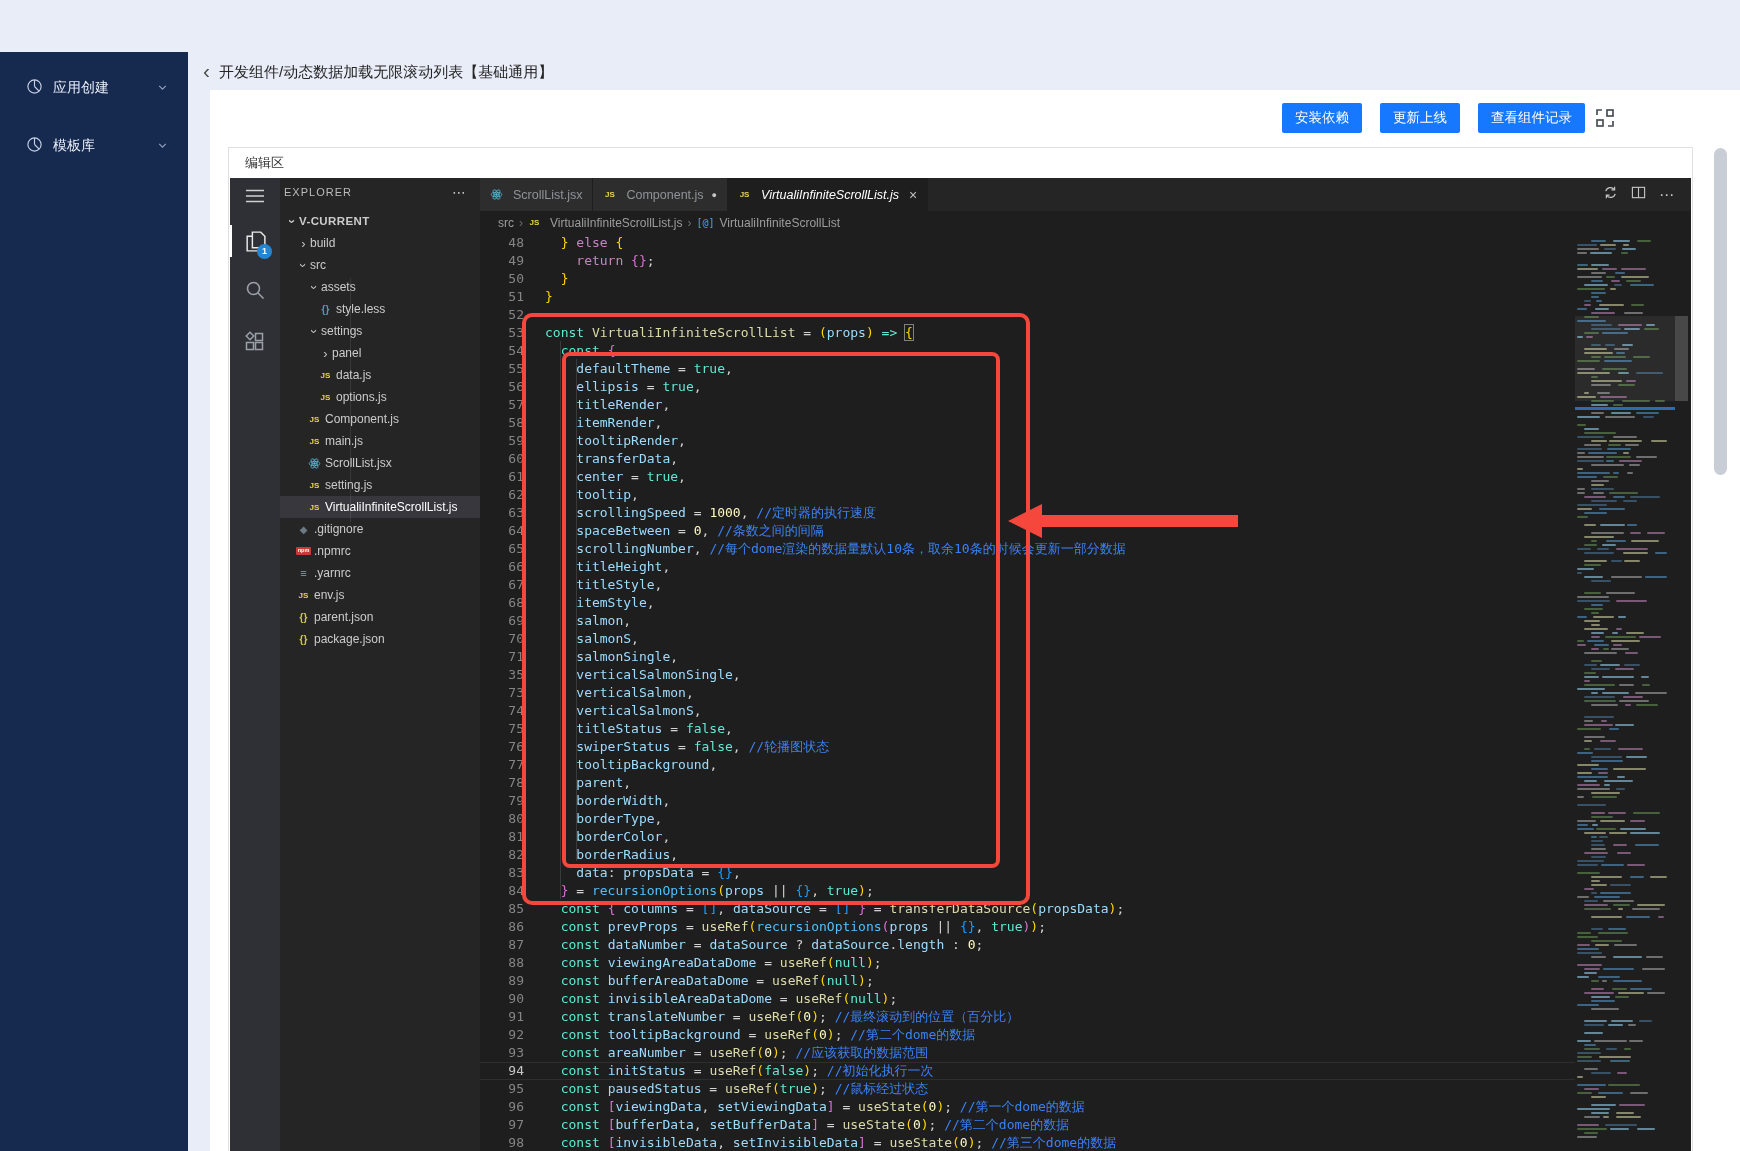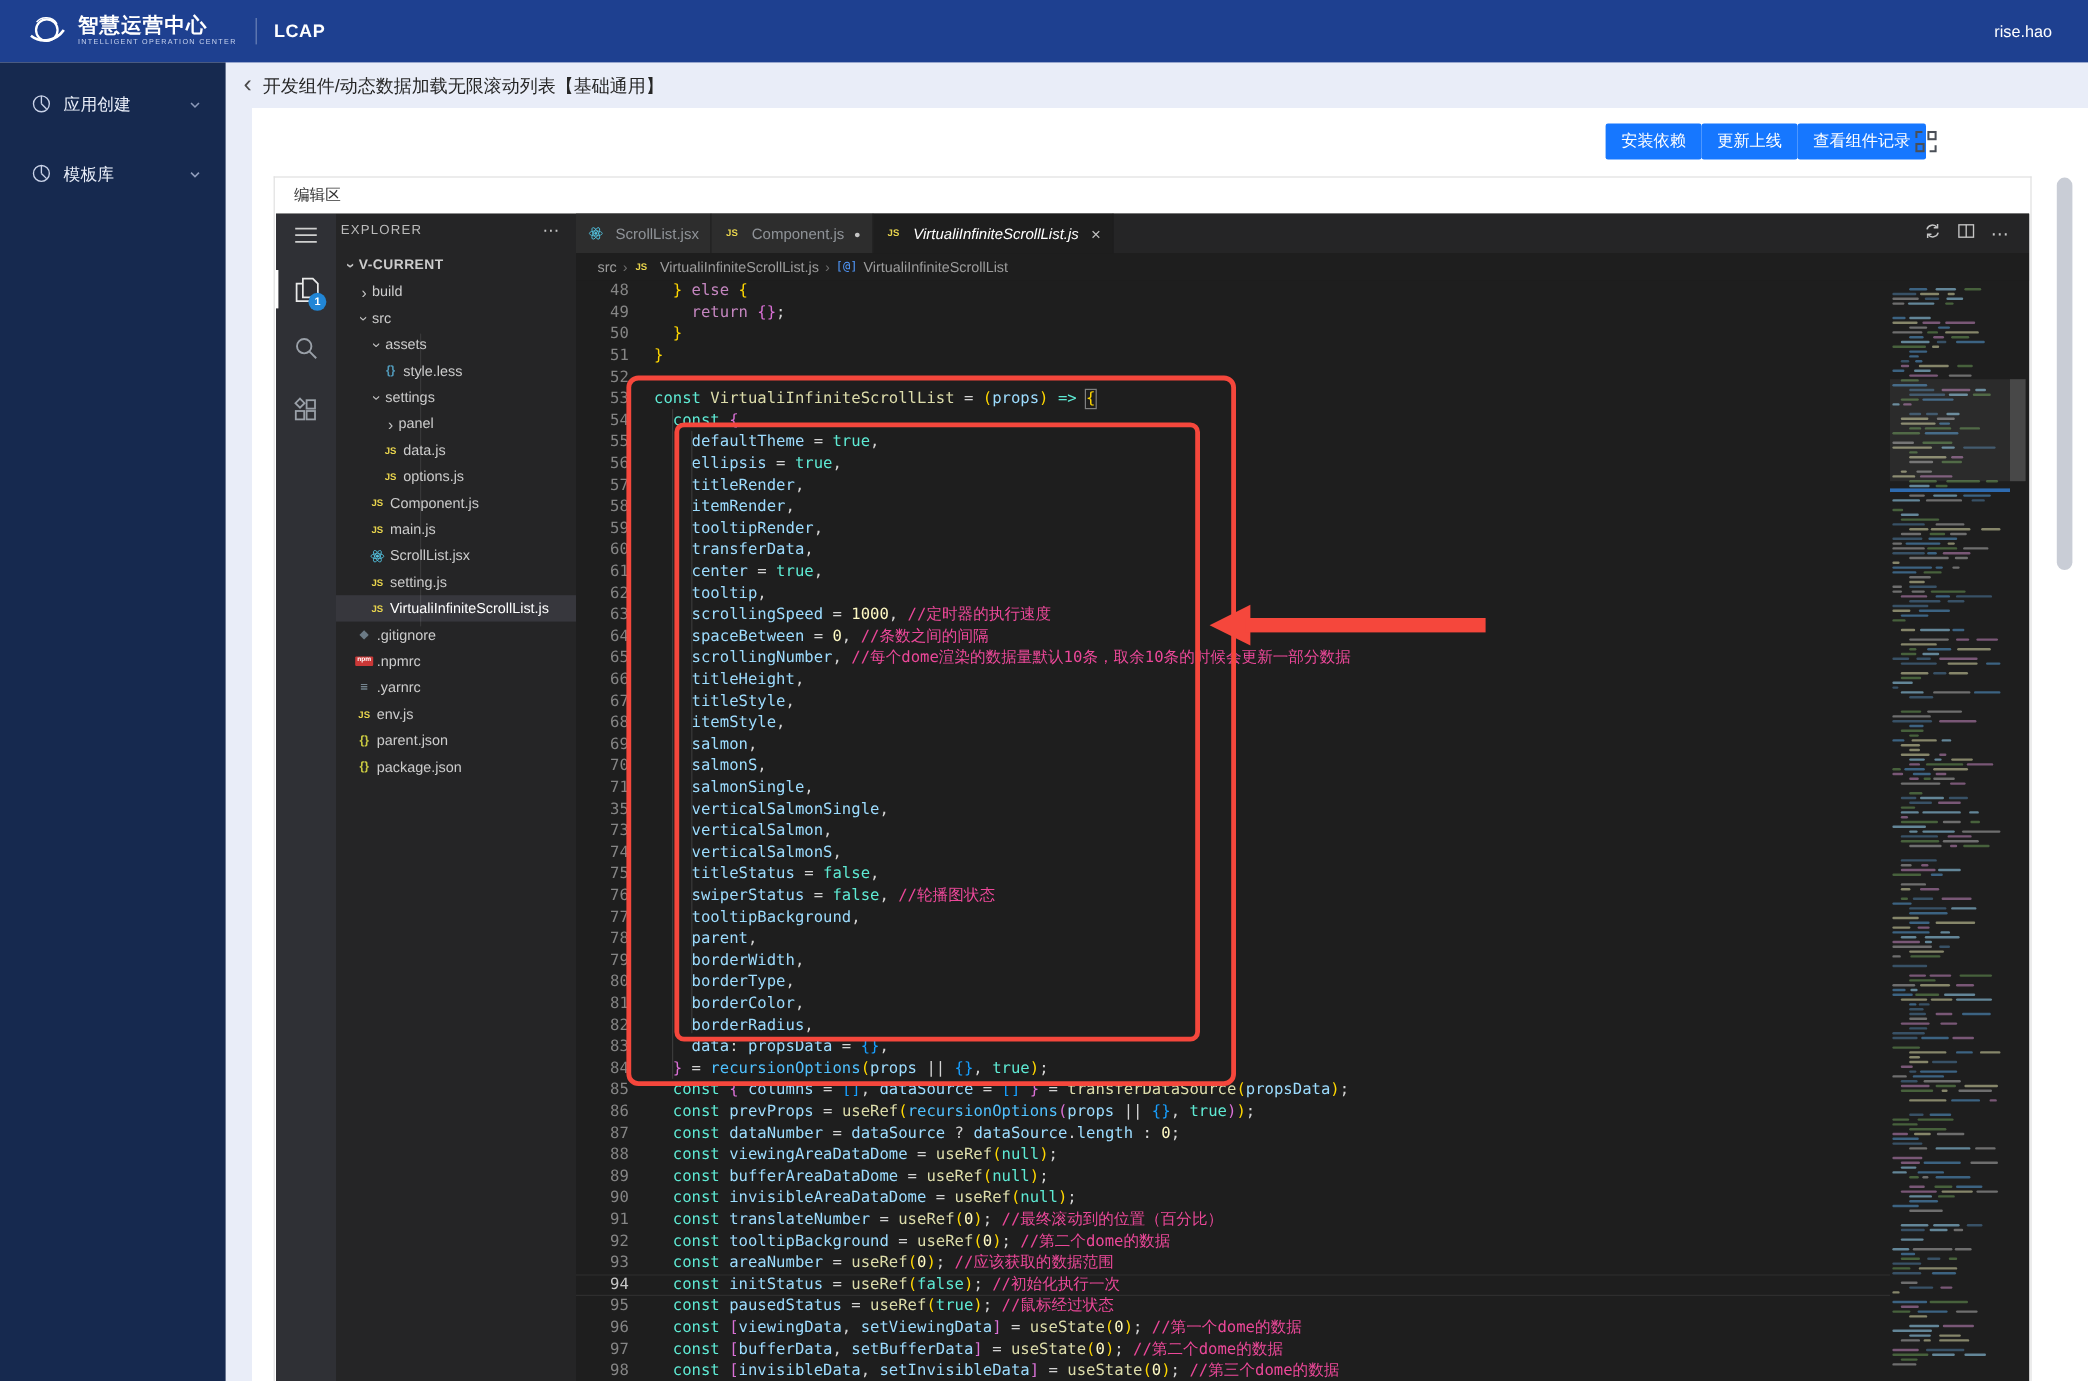--- a/index.html
+++ b/index.html
@@ -25,21 +25,21 @@
   .nav-item .nlabel{margin-left:10px}
   .nav-item .nchev{margin-left:auto;opacity:.8}
 
   
   .backrow{position:absolute;left:203px;top:58px;height:28px;display:flex;align-items:center;gap:9px}
   .backchev{font-size:21px;color:#4a4a4a;line-height:1;transform:translateY(-2px)}
   .backtitle{font-size:15px;color:#262626}
 
   
   .card{position:absolute;left:210px;top:90px;width:1530px;height:1061px;background:#fff}
-  .btnrow{position:absolute;left:1128px;top:13px;display:flex;}
+  .btnrow{position:absolute;left:1072px;top:13px;display:flex;gap:18px}
   .btn{height:30px;padding:0 13px;background:#1677ff;color:#fff;border:none;border-radius:2px;
        font-size:13.5px;font-family:inherit;cursor:pointer;white-space:nowrap}
   .fsbtn{position:absolute;left:1384px;top:17px;width:22px;height:22px;cursor:pointer}
 
   
   .panel{position:absolute;left:18px;top:57px;width:1463px;height:1004px;border:1px solid #e0e0e0;border-bottom:none;background:#fff}
   .panel-label{height:29px;line-height:29px;padding-left:16px;font-size:13px;color:#333}
 
   .ide{position:absolute;left:1px;top:30px;width:1461px;height:974px;background:#1e1e1e;overflow:hidden}
   
@@ -87,21 +87,21 @@
   .bsep{color:#6e6e6e}
   .bsym{color:#519aff;font-family:"DejaVu Sans Mono",monospace;font-size:10px}
 
   .codearea{position:absolute;left:0;top:56px;width:1095px}
   .cl{height:18px;display:flex;font-family:"DejaVu Sans Mono","Liberation Mono",monospace;font-size:13px;line-height:18px}
   .cl .ln{width:44px;text-align:right;color:#858585;flex:none}
   .cl .ct{padding-left:21px;white-space:pre;flex:none}
   .cl.cur{box-shadow:inset 0 1px 0 #2e2e2e, inset 0 -1px 0 #2e2e2e}
   .cl.cur .ln{color:#c6c6c6}
   .tk-kb{color:#5eead4}.tk-kc{color:#C586C0}.tk-v{color:#9CDCFE}.tk-fn{color:#DCDCAA}
-  .tk-fb{color:#4FC1FF}.tk-n{color:#fef9c3}.tk-c{color:#ec4899}.tk-p{color:#D4D4D4}
+  .tk-fb{color:#4FC1FF}.tk-n{color:#fef9c3}.tk-c{color:#3b82f6}.tk-p{color:#D4D4D4}
   .tk-b1{color:#FFD700}.tk-b2{color:#DA70D6}.tk-b3{color:#179FFF}
   .tk-m{outline:1px solid #808080}
 
   .guide{position:absolute;width:1px;background:#3a3a3a;z-index:2}
   .g1{left:560px;top:341px;height:558px}
   .g2{left:576px;top:359px;height:502px}
 
   
   .mini{position:absolute;left:1095px;top:56px;width:100px;height:912px;overflow:hidden}
   .mini i{position:absolute;height:2px;opacity:.55;border-radius:1px}
@@ -117,36 +117,20 @@
   .anno-arrow{position:absolute;left:1008px;top:503px;width:230px;height:36px;pointer-events:none;z-index:41}
   .anno-arrow .ah{position:absolute;left:0;top:1px;width:0;height:0;border-top:17px solid transparent;
                   border-bottom:17px solid transparent;border-right:34px solid #f5473c}
   .anno-arrow .ab{position:absolute;left:30px;top:12px;width:200px;height:12px;background:#f5473c}
 </style>
 </head>
 <body>
 
 <div class="app">
 
-  <header class="hdr">
-    <span class="logo">
-      <svg width="34" height="34" viewBox="0 0 36 36" fill="none" stroke="#ffffff">
-        <circle cx="18" cy="17" r="9.5" stroke-width="2"></circle>
-        <path d="M4 22c9 7 22 5 29-5" stroke-width="2.4"></path>
-        <path d="M9 10c4-5.5 14-5.5 18 1.5" stroke-width="1.3"></path>
-      </svg>
-    </span>
-    <span class="brand">
-      <span class="brand-cn" style="display:block">智慧运营中心</span>
-      <span class="brand-en" style="display:block">INTELLIGENT OPERATION CENTER</span>
-    </span>
-    <span class="hdr-div"></span>
-    <span class="hdr-prod">LCAP</span>
-    <span class="hdr-user">rise.hao</span>
-  </header>
 
   <nav class="side" id="side-nav">
       <div class="nav-item">
         <span class="nico"><svg width="17" height="17" viewBox="0 0 18 18" fill="none" stroke="#c9d2e8" stroke-width="1.2">
             <circle cx="9" cy="9" r="7"></circle>
             <path d="M9 9V2.2"></path>
             <path d="M9 9l4.6 4.6"></path>
           </svg></span>
         <span class="nlabel">应用创建</span>
         <span class="nchev"><svg width="11" height="11" viewBox="0 0 10 10" fill="none" stroke="#aab6d4" stroke-width="1.2">

